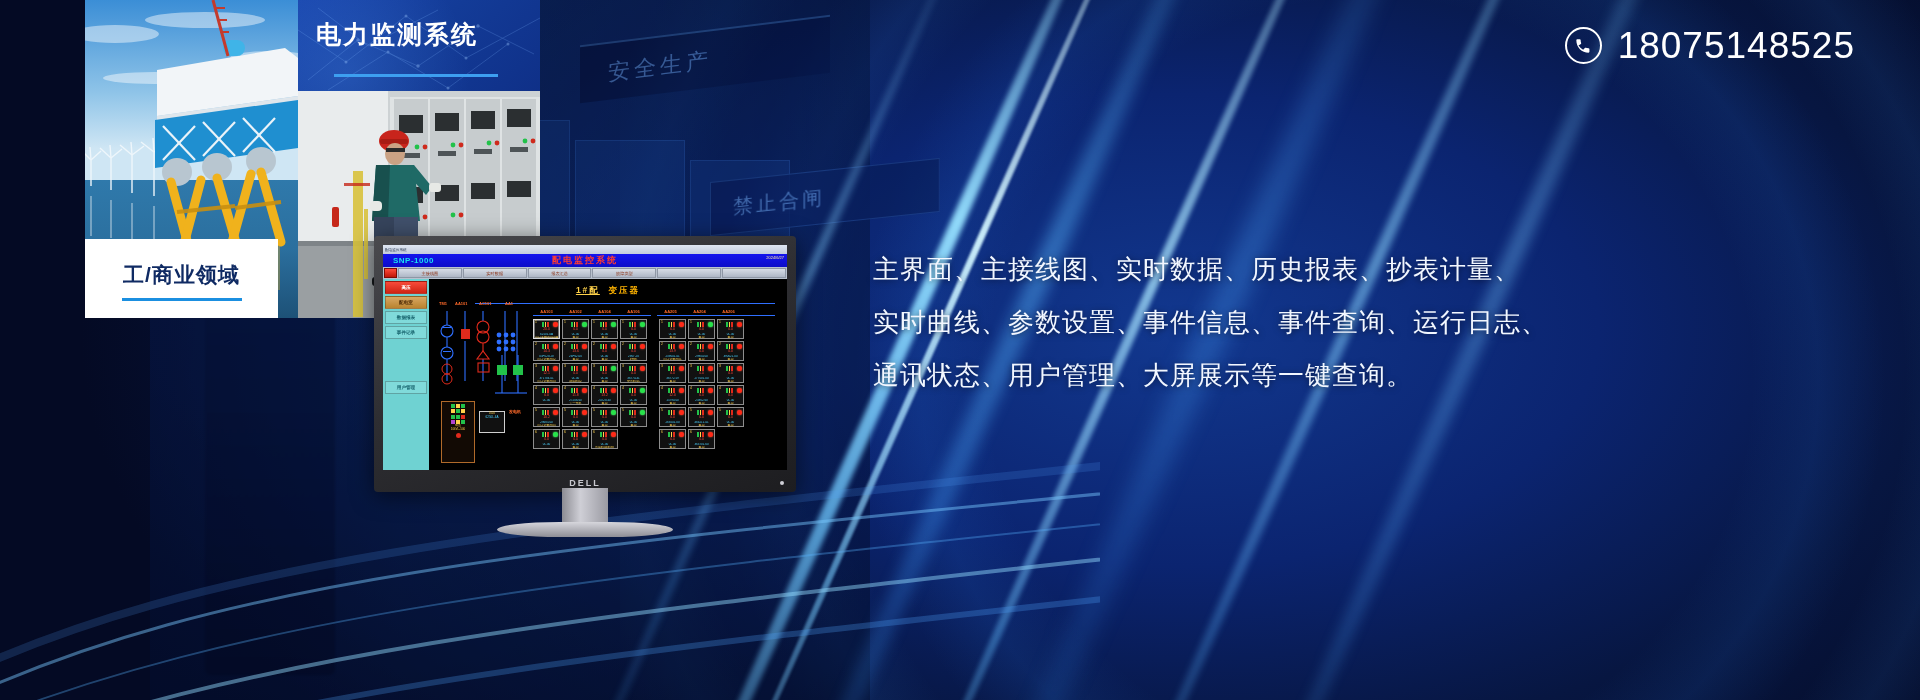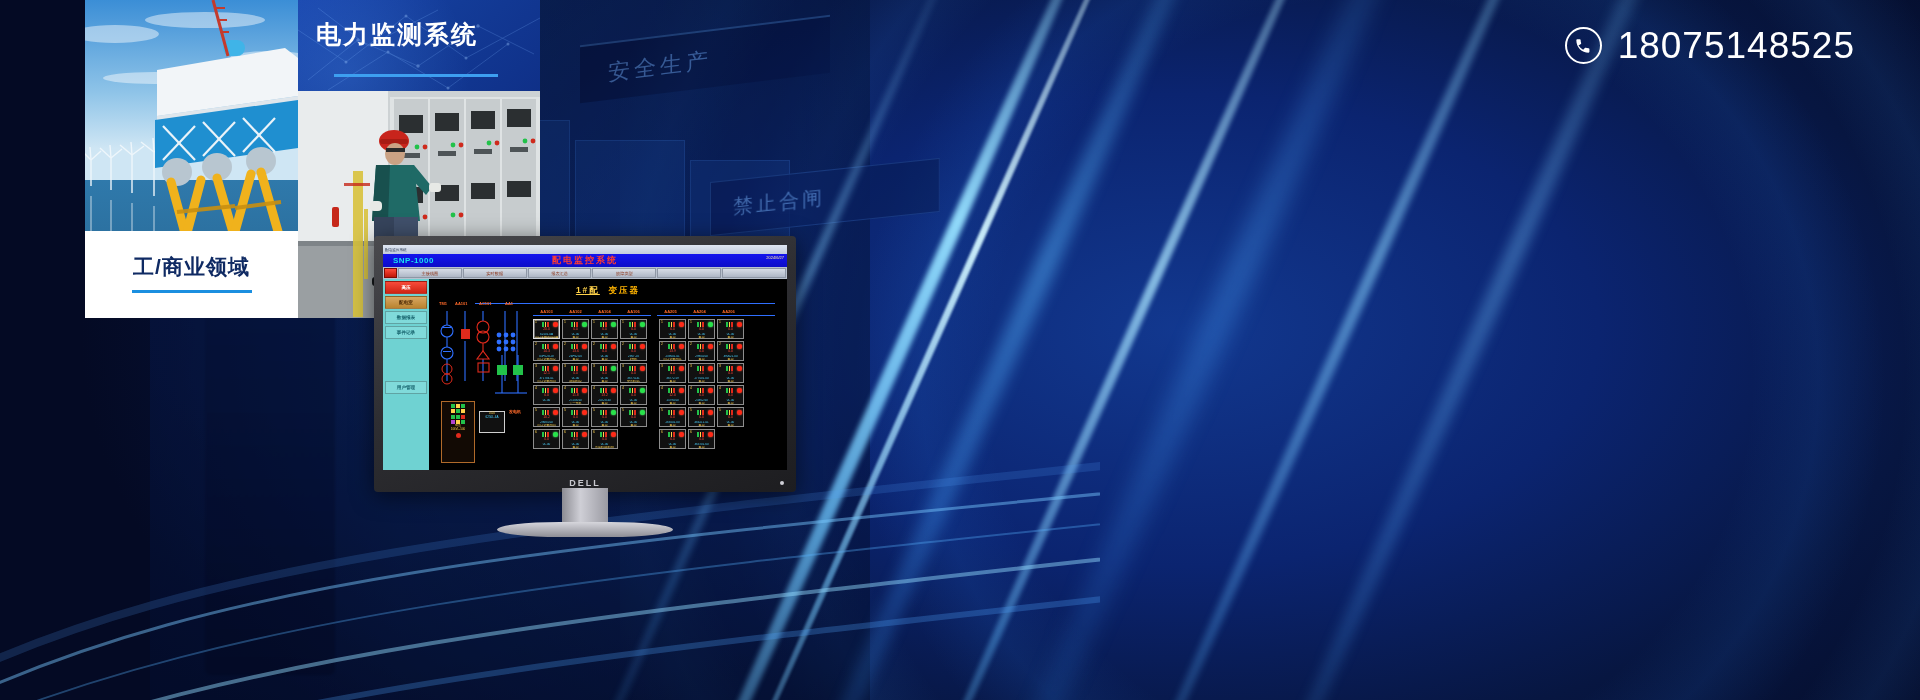--- a/index.html
+++ b/index.html
@@ -115,21 +115,21 @@
   
   .left-group { position: absolute; left: 85px; top: 0; width: 455px; height: 460px; }
 
   .card-a {
     position: absolute; left: 0; top: 0; width: 213px; height: 318px;
     overflow: hidden;
   }
   .photo-offshore { position: absolute; inset: 0; }
 
   .label-a {
-    position: absolute; left: 0; top: 231px; width: 213px; height: 87px;
+    position: absolute; left: 0; top: 239px; width: 193px; height: 87px;
     background: #ffffff;
     display: flex; flex-direction: column;
     align-items: center; justify-content: center;
   }
   .label-a .txt {
     color: #0f2a63; font-size: 21px; font-weight: bold; letter-spacing: 1px;
     line-height: 1;
   }
   .label-a .rule {
     width: 120px; height: 3px; background: #1b8fe0; margin-top: 13px;
@@ -1266,14 +1266,19 @@
   <div class="phone">
     <div class="ring">
       <svg width="20" height="20" viewBox="0 0 24 24" fill="#ffffff">
         <path d="M6.6 10.8c1.2 2.4 3.2 4.4 5.6 5.6l2-2c.3-.3.7-.4 1-.2 1.1.4 2.3.6 3.5.6.6 0 1 .4 1 1V19c0 .6-.4 1-1 1C10.6 20 4 13.4 4 5c0-.6.4-1 1-1h3.2c.6 0 1 .4 1 1 0 1.2.2 2.4.6 3.5.1.4 0 .8-.3 1.1l-1.9 1.2z"></path>
       </svg>
     </div>
     <div class="num">18075148525</div>
   </div>
 
 
+  <div class="desc">
+    <p>主界面、主接线图、实时数据、历史报表、抄表计量、</p>
+    <p>实时曲线、参数设置、事件信息、事件查询、运行日志、</p>
+    <p>通讯状态、用户管理、大屏展示等一键查询。</p>
+  </div>
 
 </div>
 
 </body></html>

